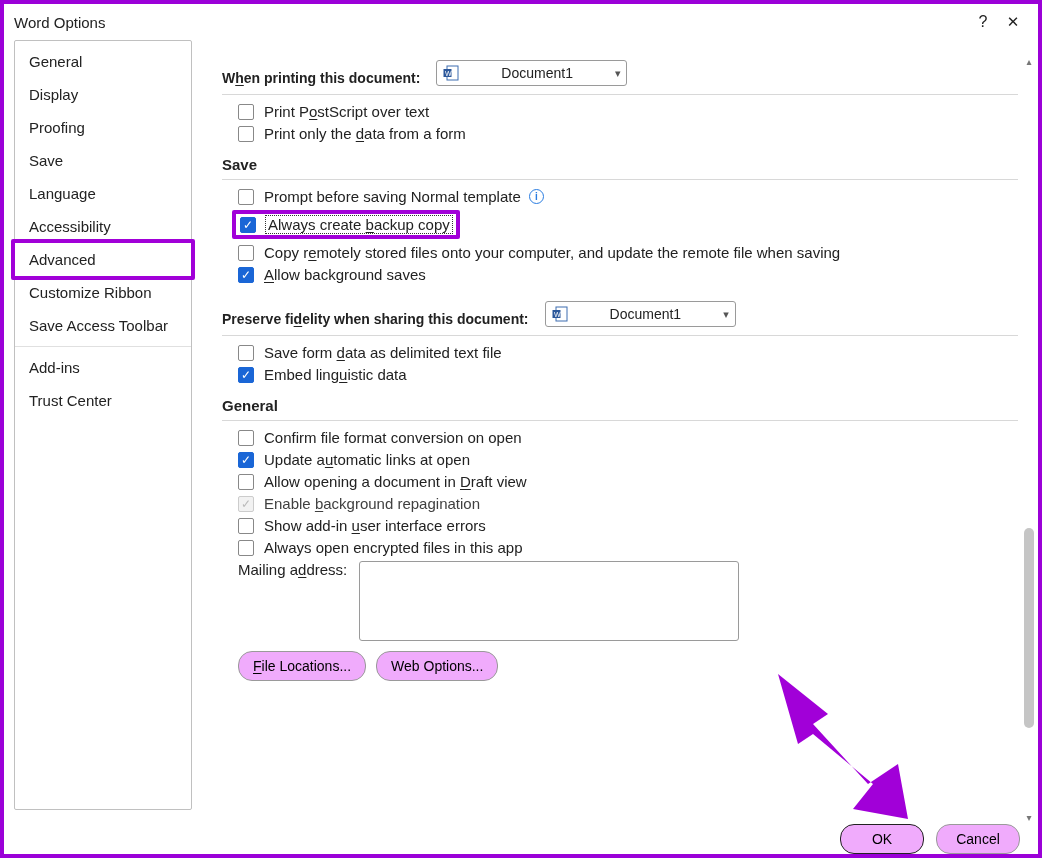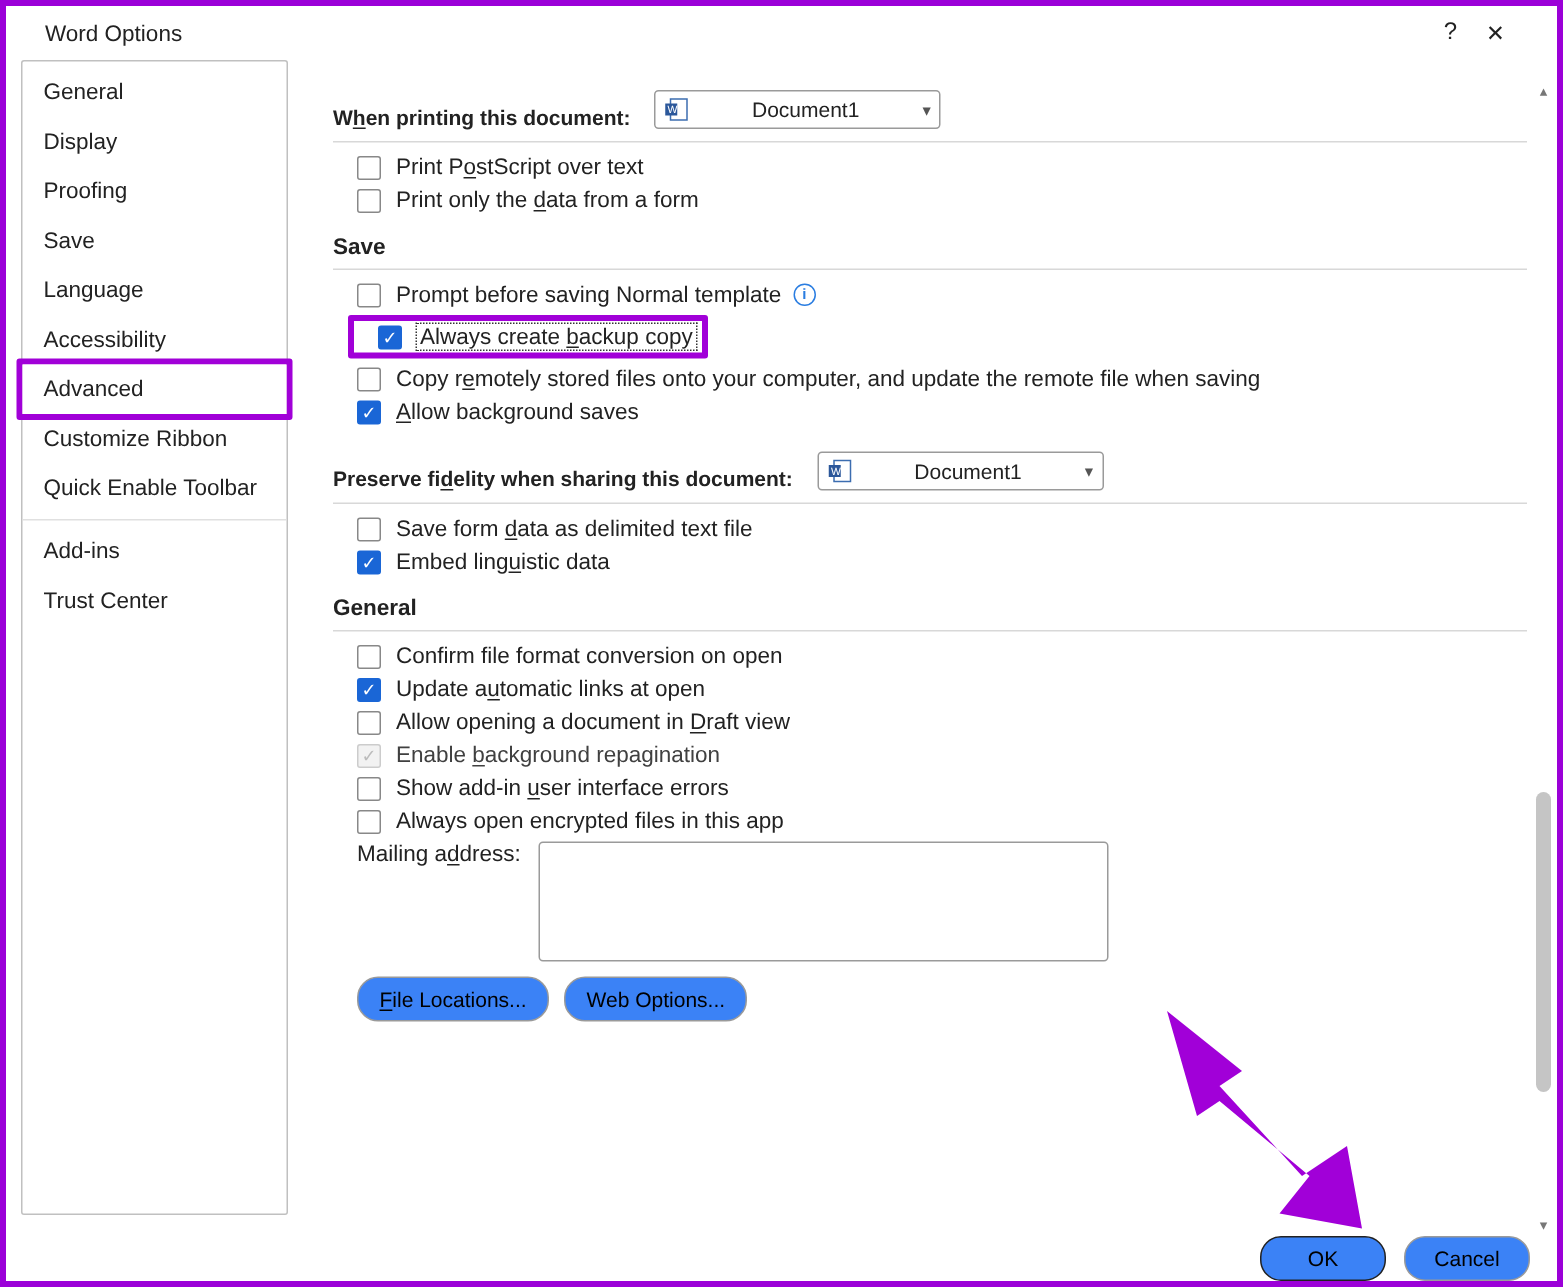--- a/index.html
+++ b/index.html
@@ -14,21 +14,21 @@
     width: 1042px;
     height: 858px;
     border: 4px solid #9b00d8;
     position: relative;
     overflow: hidden;
   }
   .titlebar {
     display: flex;
     align-items: center;
     height: 36px;
-    padding: 0 26px;
+    padding: 0 10px;
     font-size: 15px;
   }
   .titlebar .title { flex: 1; }
   .titlebar .help { width: 30px; text-align: center; font-size: 16px; cursor: pointer; }
   .titlebar .close { width: 30px; text-align: center; font-size: 15px; cursor: pointer; }
   .body {
     display: flex;
     height: 770px;
   }
   .sidebar {
@@ -131,21 +131,21 @@
   .dicon svg{width:16px;height:16px;}
   .dropdown .dval { flex: 1; font-size:14px; }
   .dropdown .dchev { font-size: 11px; color:#555; margin-left:6px;}
   .info-icon {
     width:15px;height:15px;border:1px solid #2a7de1;border-radius:50%;
     color:#2a7de1;font-size:10px;display:inline-flex;align-items:center;justify-content:center;
     margin-left:8px;font-weight:bold;
   }
   .hl-box {
     border: 4px solid #a100d8;
-    padding: 2px 4px 2px 16px;
+    padding: 2px 4px 2px 4px;
     display: inline-flex;
     align-items:center;
     border-radius:2px;
   }
   .focus-rect {
     outline: 1px dotted #333;
     padding: 0 2px;
   }
   .textarea {
     width: 380px;
@@ -154,21 +154,21 @@
     border-radius:3px;
     resize:none;
     font-family:inherit;
     font-size:14px;
     padding:4px;
     margin-left:12px;
   }
   .btn {
     border:1px solid #9a9a9a;
     border-radius:14px;
-    background:#3b82f6;
+    background:#f0abfc;
     padding: 6px 14px;
     font-size:14px;
     cursor:pointer;
     font-family:inherit;
   }
   .footer {
     position:absolute;
     bottom:0;
     right:18px;
     display:flex;
@@ -217,21 +217,21 @@
       <div class="sidebar-item">General</div>
       <div class="sidebar-item">Display</div>
       <div class="sidebar-item">Proofing</div>
       <div class="sidebar-item">Save</div>
       <div class="sidebar-item">Language</div>
       <div class="sidebar-item">Accessibility</div>
       <div class="hl">
         <div class="sidebar-item selected">Advanced</div>
       </div>
       <div class="sidebar-item">Customize Ribbon</div>
-      <div class="sidebar-item">Quick Enable Toolbar</div>
+      <div class="sidebar-item">Save Access Toolbar</div>
       <div class="sidebar-sep"></div>
       <div class="sidebar-item">Add-ins</div>
       <div class="sidebar-item">Trust Center</div>
     </div>
 
     <div class="content">
 
       <div class="section-head">
         <span>
           <span>W</span><span class="u">h</span><span>en printing this document:</span>

